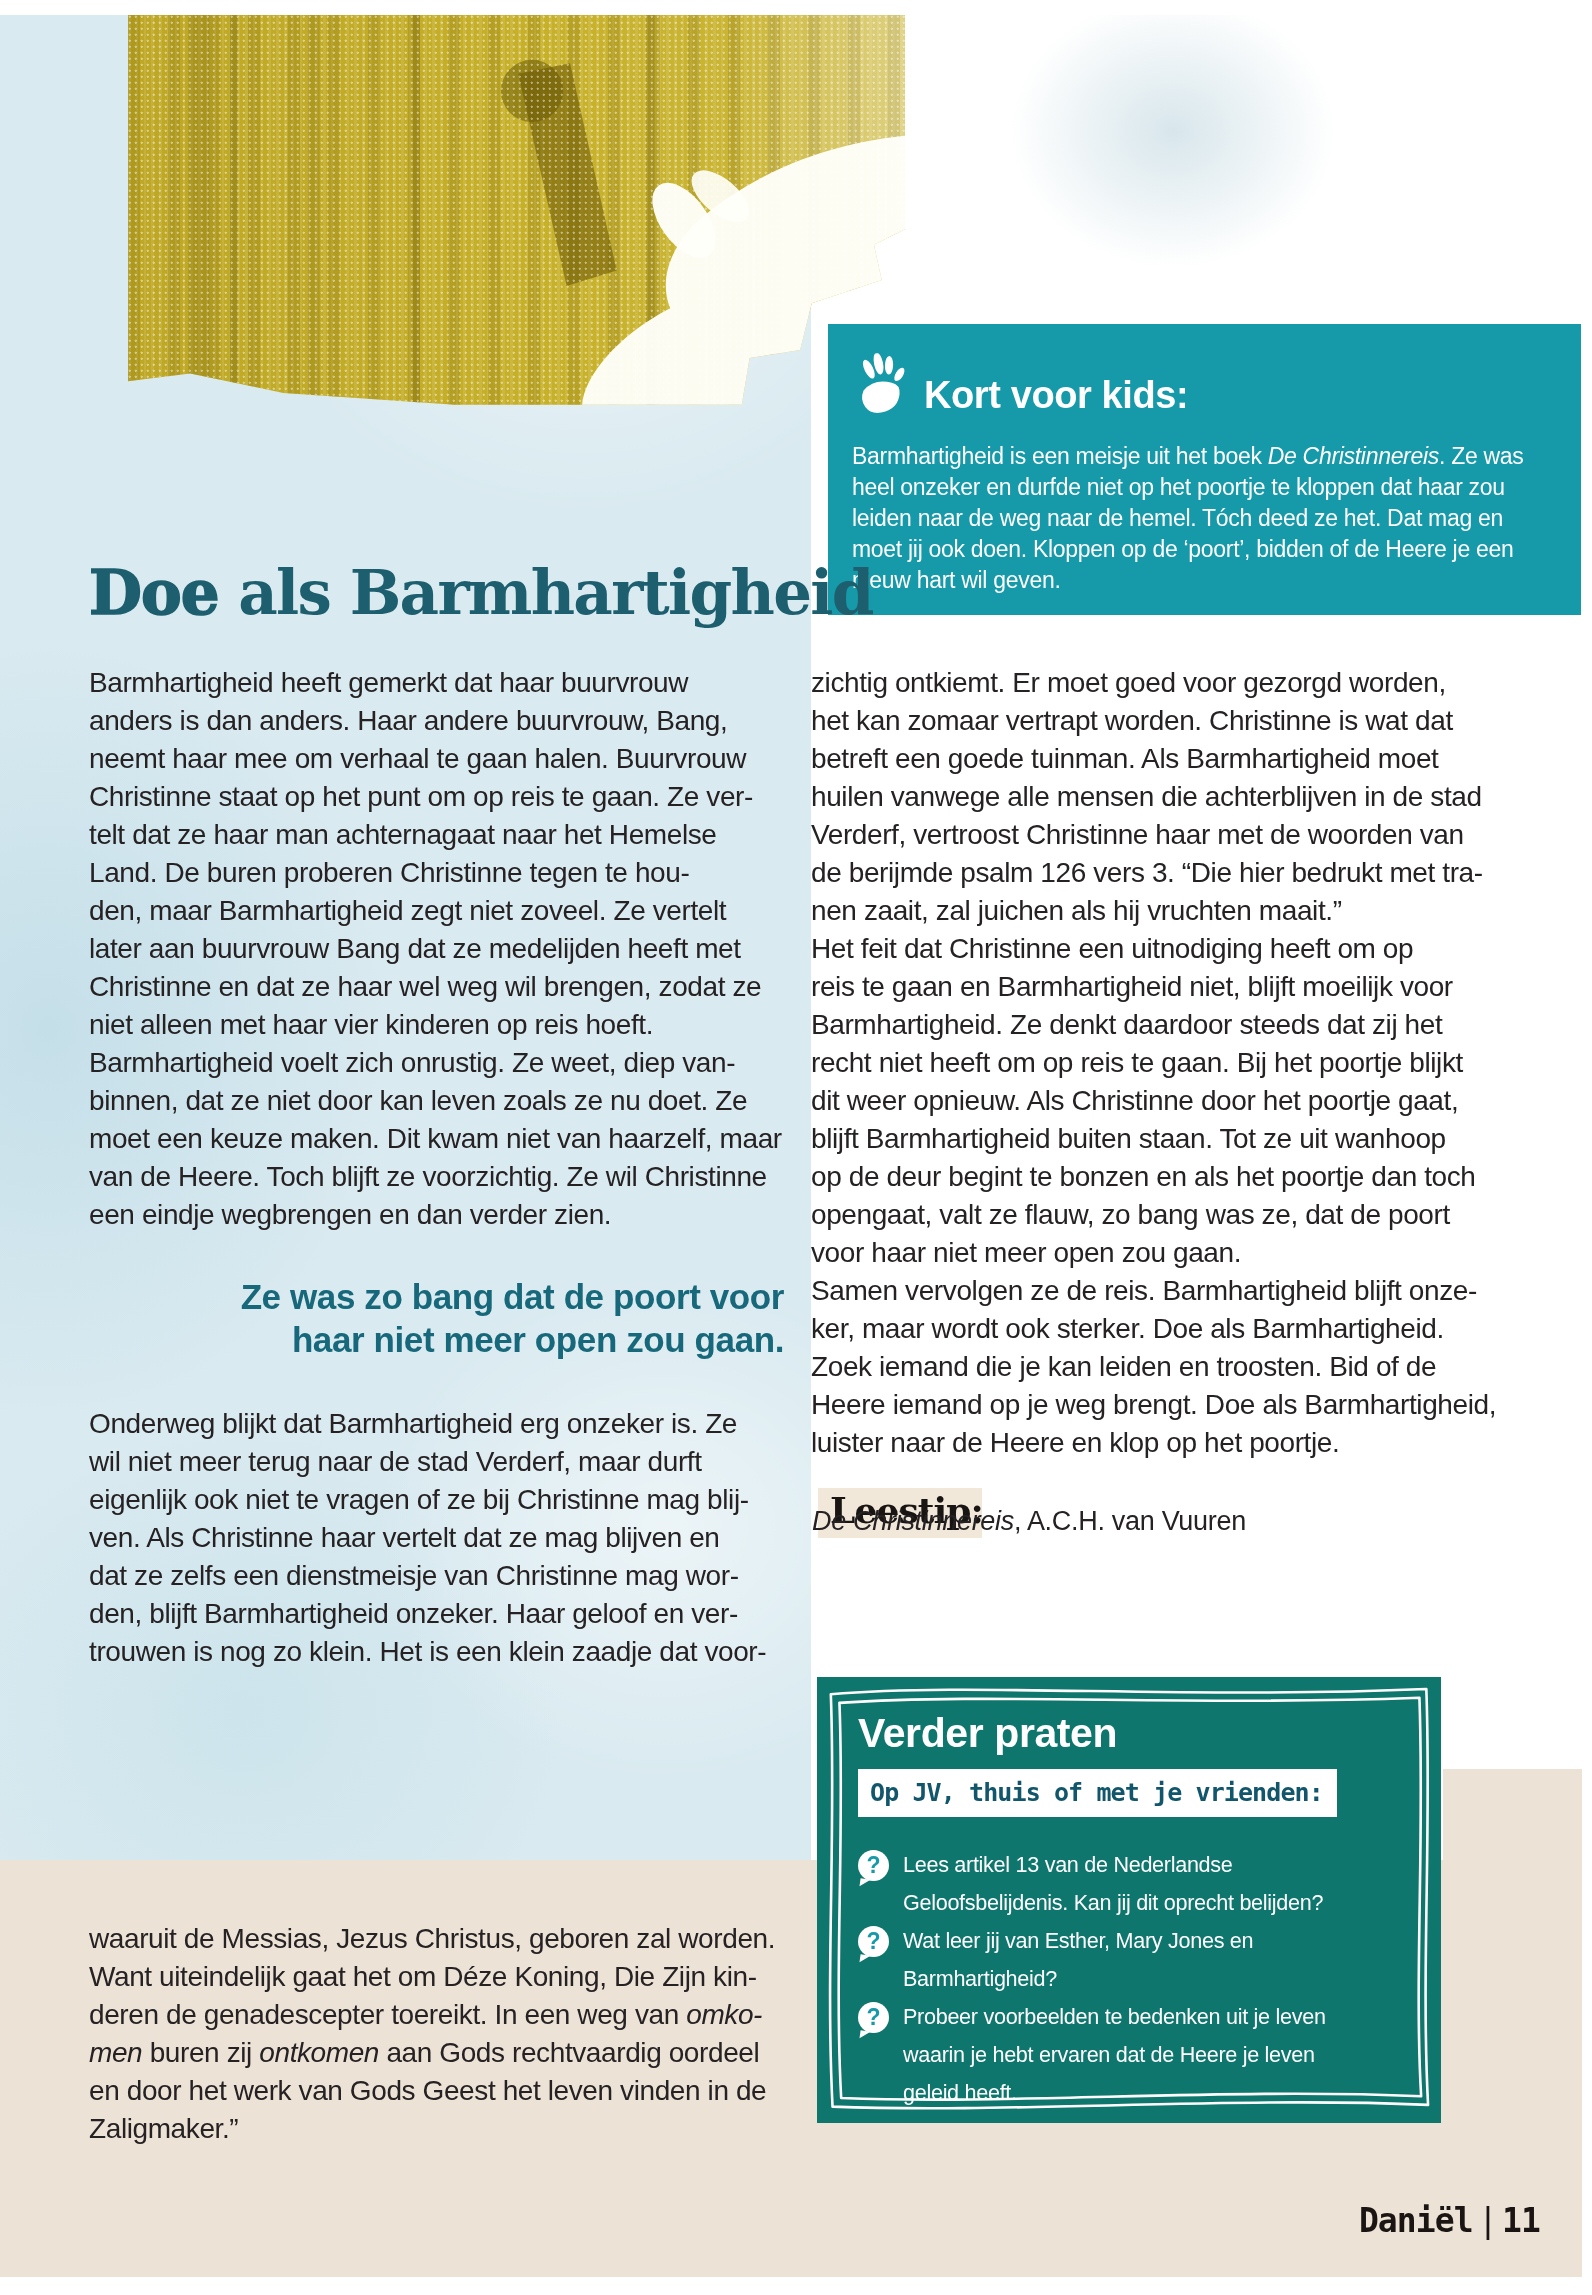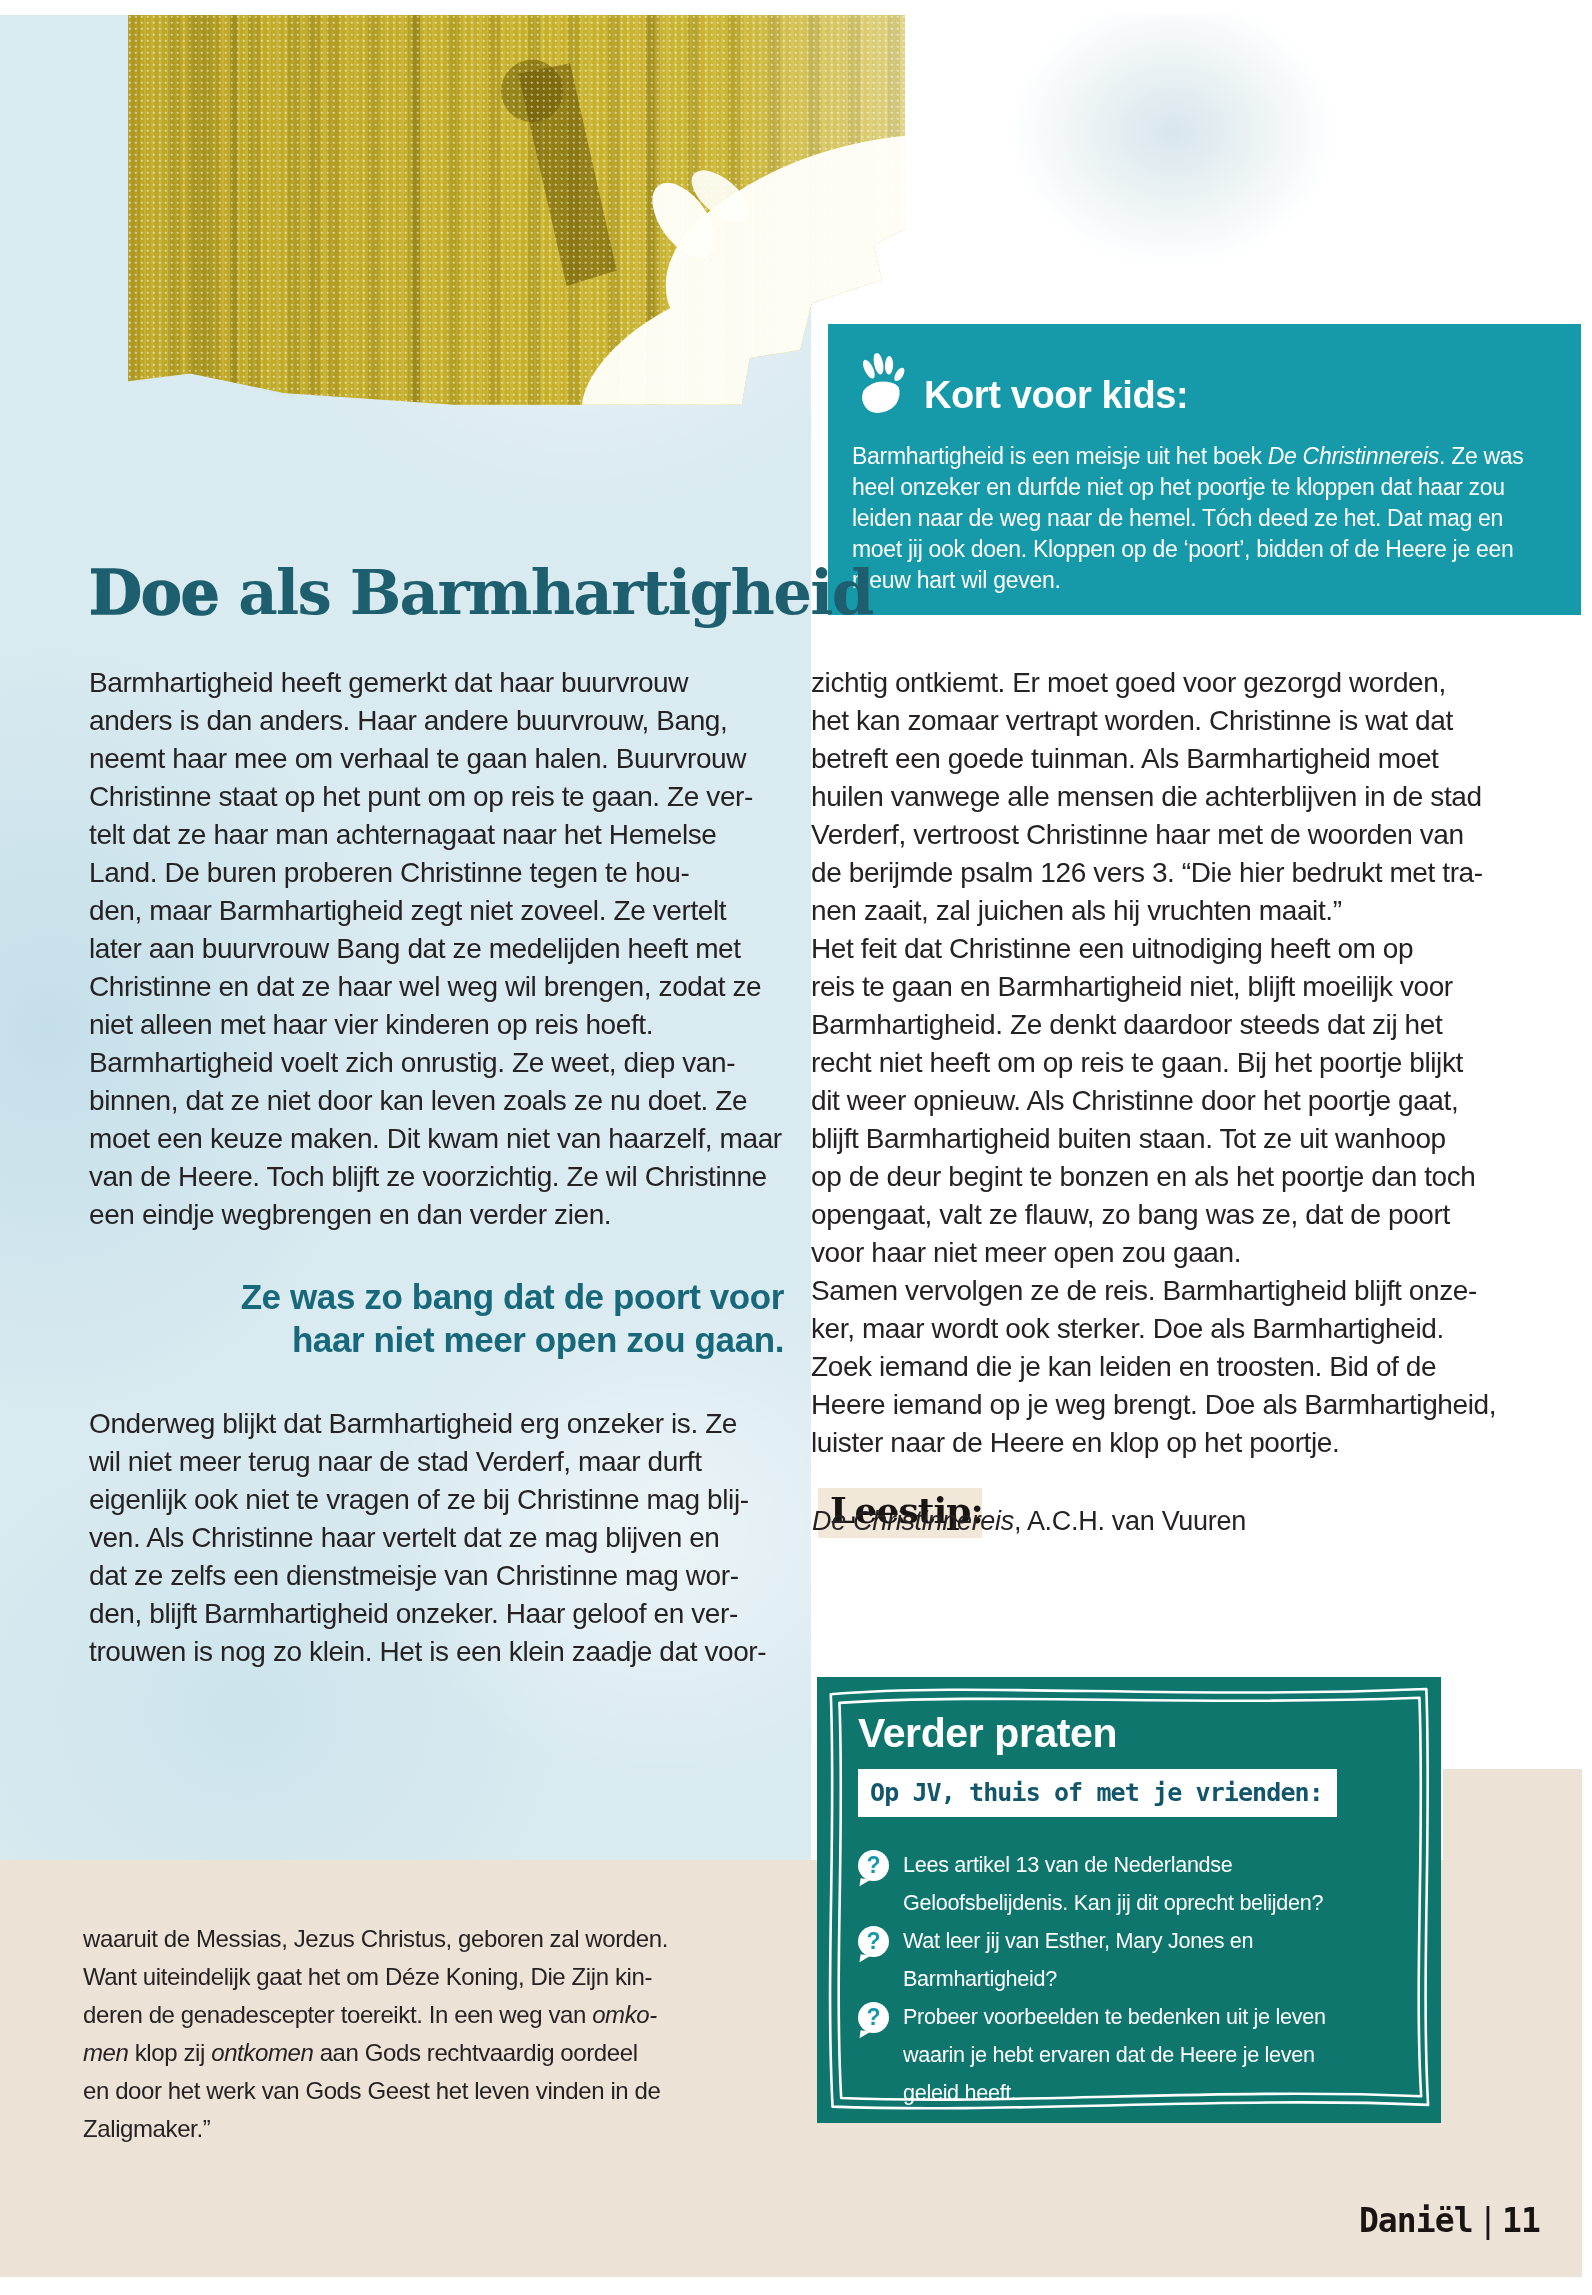--- a/index.html
+++ b/index.html
@@ -105,22 +105,22 @@
     display:flex;align-items:center;justify-content:center;
   }
   .qicon::after{
     content:"";position:absolute;left:1.7px;bottom:-6px;width:0;height:0;
     border-left:10.4px solid #ffffff;border-bottom:8.6px solid transparent;
     transform:rotate(8deg);
   }
   .verder-item .itext{font-size:21.6px;line-height:38px;letter-spacing:-0.3px;}
   
   .bottom-quote{
-    position:absolute;left:83px;top:1920px;width:716px;
-    font-size:24px;line-height:38px;letter-spacing:-0.4px;color:#262224;
+    position:absolute;left:89px;top:1920px;width:716px;
+    font-size:28px;line-height:38px;letter-spacing:-0.4px;color:#262224;
   }
   .bottom-quote .it{font-style:italic;}
   
   .footer{
     position:absolute;right:52px;top:2201px;
     font-family:"DejaVu Sans Mono","Liberation Mono",monospace;
     font-size:33px;font-weight:bold;color:#1a1512;letter-spacing:-0.9px;
   }
   .footer .sep{font-weight:normal;padding:0 5.2px;}
   .white-bottom{position:absolute;left:0;top:2277px;width:1592px;height:19px;background:#ffffff;}
@@ -248,21 +248,21 @@
 waarin je hebt ervaren dat de Heere je leven
 geleid heeft.</div>
       </div>
     </div>
   </div>
 
   <div class="bottom-quote">
     <div>waaruit de Messias, Jezus Christus, geboren zal worden.</div>
     <div>Want uiteindelijk gaat het om Déze Koning, Die Zijn kin-</div>
     <div><span>deren de genadescepter toereikt. In een weg van </span><span class="it">omko-</span></div>
-    <div><span class="it">men</span><span> klop zij </span><span class="it">ontkomen</span><span> aan Gods rechtvaardig oordeel</span></div>
+    <div><span class="it">men</span><span> buren zij </span><span class="it">ontkomen</span><span> aan Gods rechtvaardig oordeel</span></div>
     <div>en door het werk van Gods Geest het leven vinden in de</div>
     <div>Zaligmaker.”</div>
   </div>
 
   <div class="footer"><span>Daniël</span><span class="sep">|</span><span>11</span></div>
 
   <div class="white-bottom"></div>
   <div class="white-right"></div>
 
 </div>

